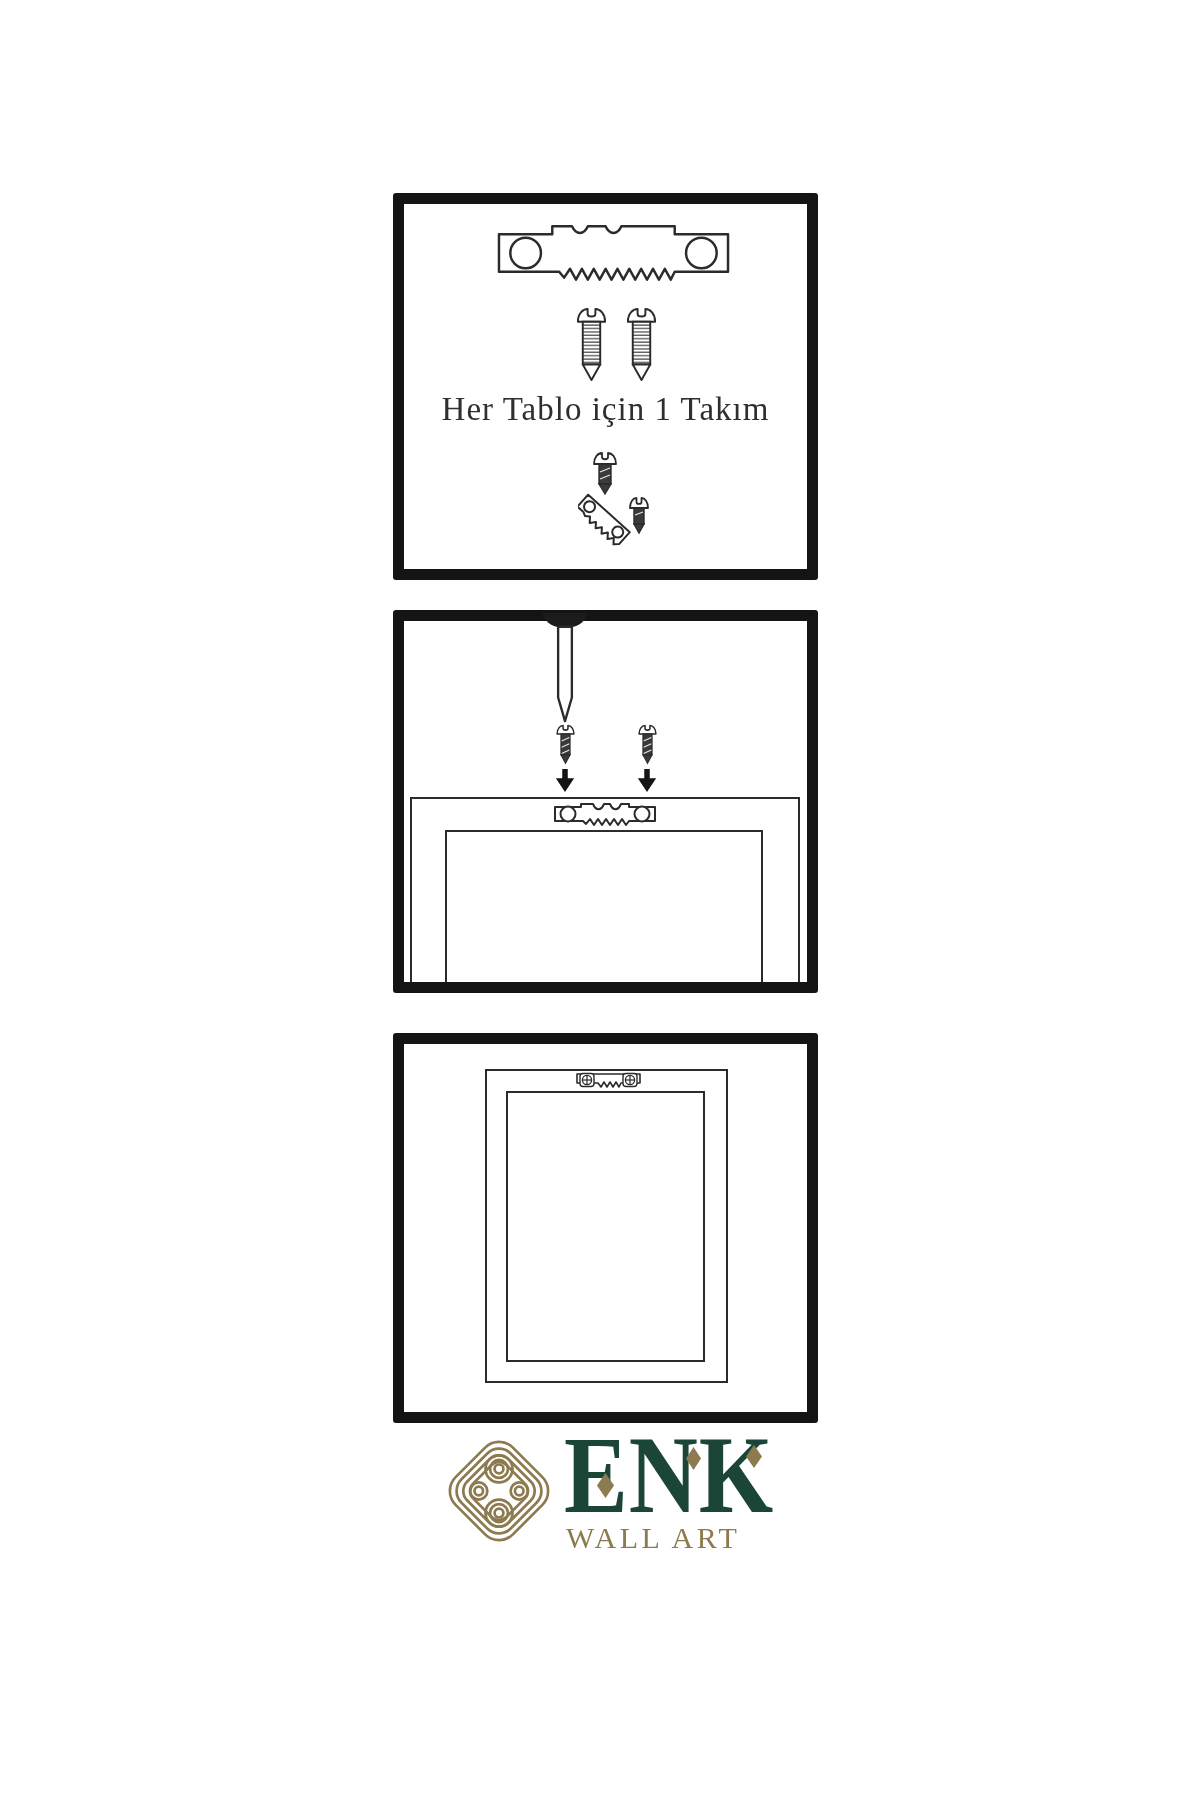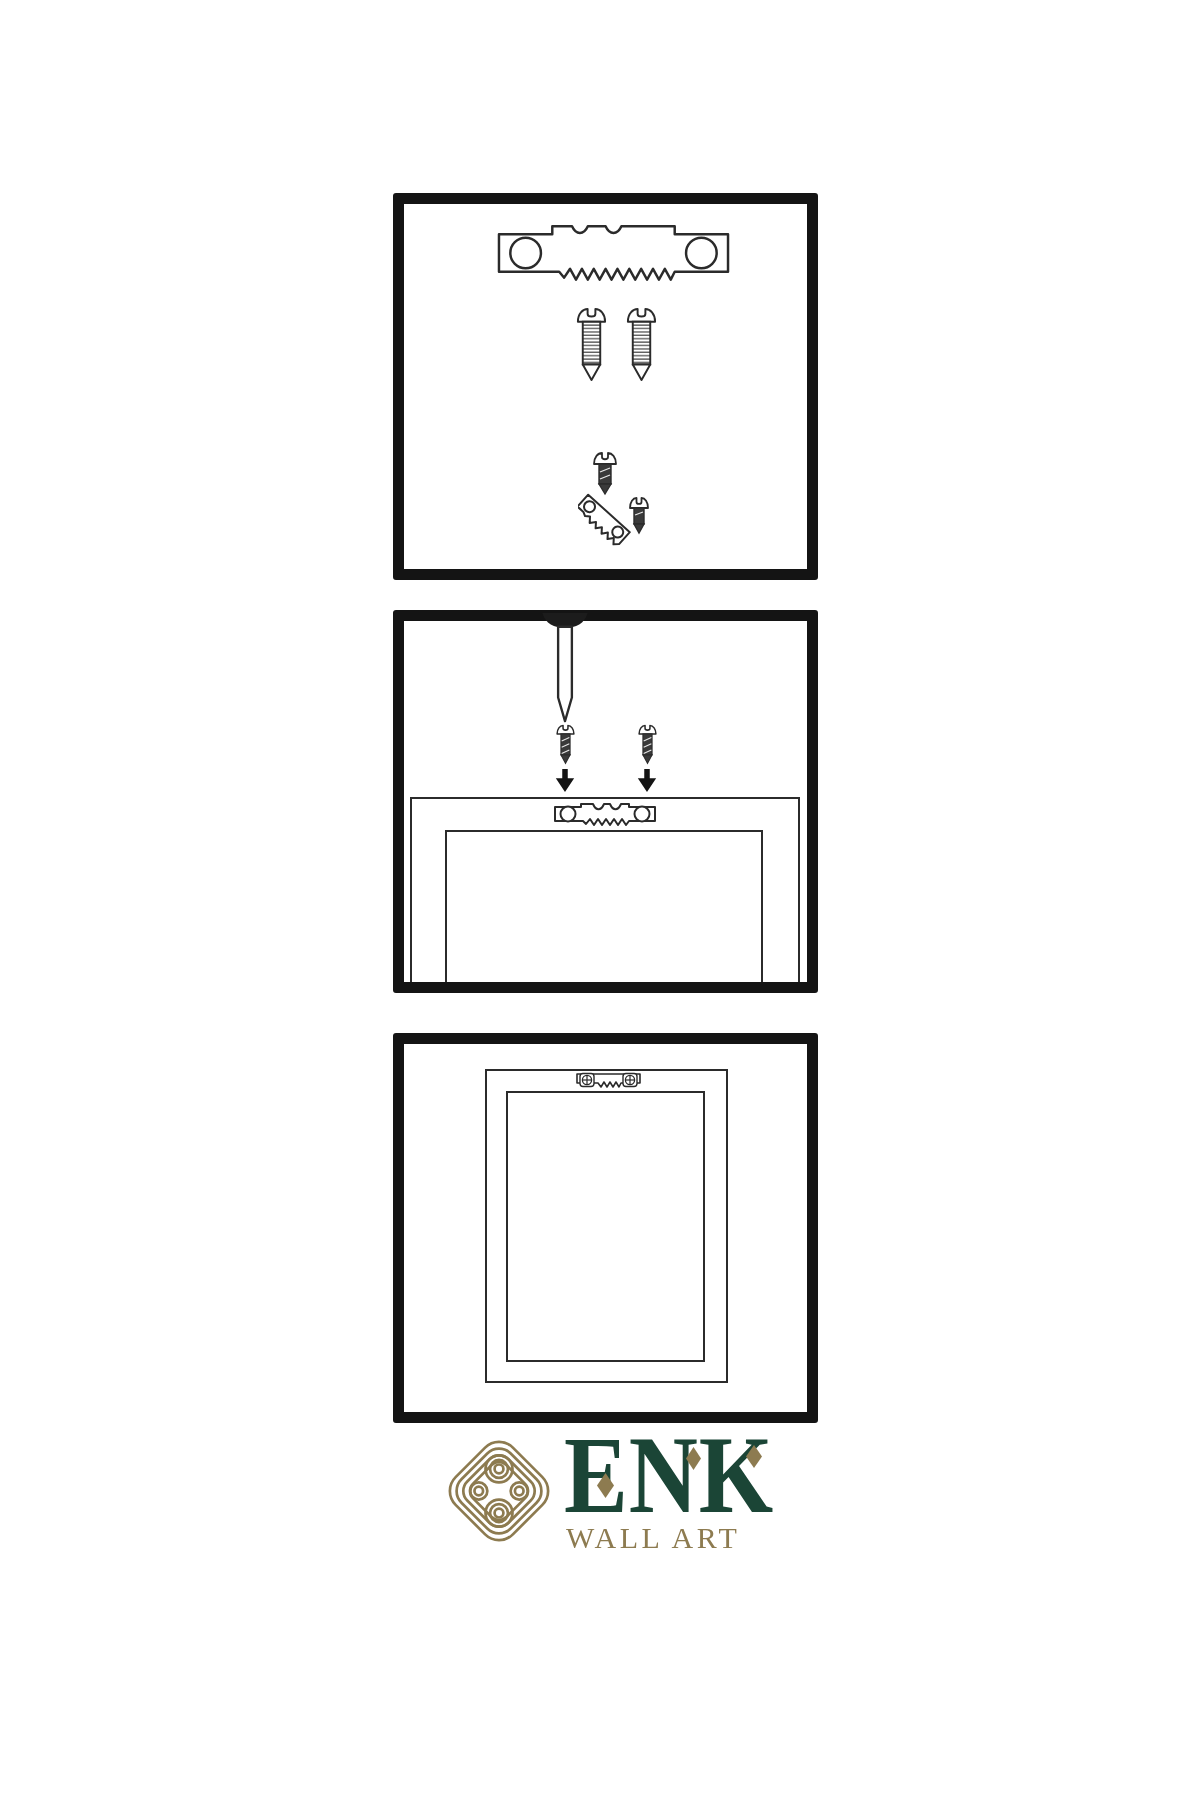--- a/index.html
+++ b/index.html
@@ -65,20 +65,21 @@
       <path d="M8,59 L26,59 L17,75 Z" fill="#fff" stroke="#2b2b2b" stroke-width="2" stroke-linejoin="round"></path>
     </svg>
 
     <svg class="abs" style="left:221px;top:103px" width="33" height="76" viewBox="0 0 34 78">
       <path d="M3,15 C3,7 8,2 13,2 L13,7 C13,10.5 21,10.5 21,7 L21,2 C26,2 31,7 31,15 Z" fill="#fff" stroke="#2b2b2b" stroke-width="2" stroke-linejoin="round"></path>
       <rect x="8" y="15" width="18" height="44" fill="#fff" stroke="none"></rect>
       <rect x="8" y="15" width="18" height="44" fill="url(#hatchH)" stroke="#2b2b2b" stroke-width="2"></rect>
       <path d="M8,59 L26,59 L17,75 Z" fill="#fff" stroke="#2b2b2b" stroke-width="2" stroke-linejoin="round"></path>
     </svg>
 
+    <div class="kit-caption">Her Tablo için 1 Takım</div>
 
     <svg class="abs" style="left:174px;top:248px" width="80" height="100" viewBox="0 0 80 100">
 
       <g>
         <path d="M16,12 C16,5 20,1 24,1 L24,5 C24,8 30,8 30,5 L30,1 C34,1 38,5 38,12 Z" fill="#fff" stroke="#2b2b2b" stroke-width="1.8" stroke-linejoin="round"></path>
         <rect x="21" y="12" width="12" height="20" fill="#3a3a3a" stroke="#2b2b2b" stroke-width="1.4"></rect>
         <path d="M21,32 L33,32 L27,42 Z" fill="#3a3a3a" stroke="#2b2b2b" stroke-width="1.4"></path>
         <line x1="22" y1="20" x2="32" y2="16" stroke="#e8e8e8" stroke-width="1.3"></line>
         <line x1="22" y1="27" x2="32" y2="23" stroke="#e8e8e8" stroke-width="1.3"></line>
       </g>

